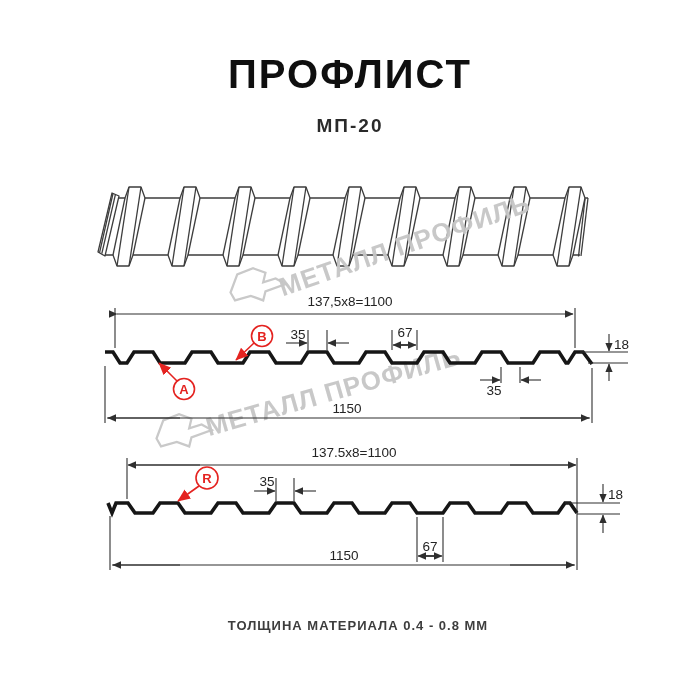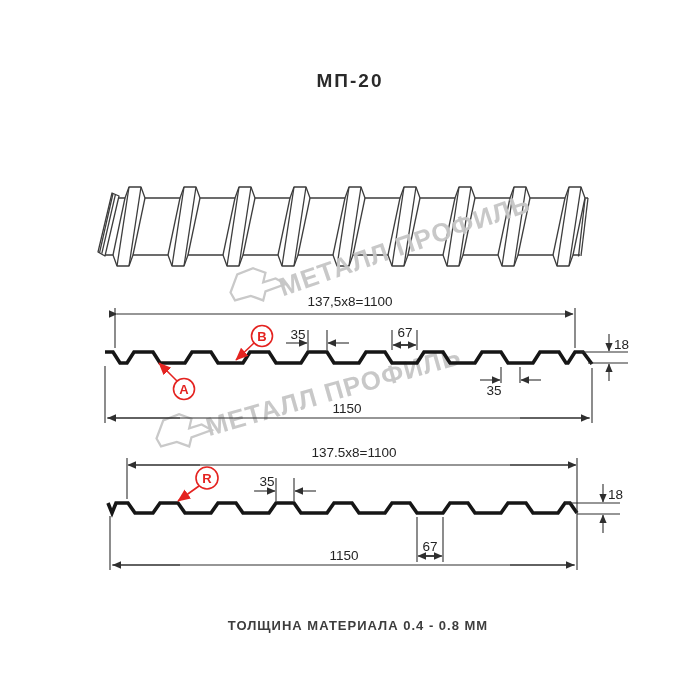--- a/index.html
+++ b/index.html
@@ -22,20 +22,21 @@
   .red{stroke:#e42320;fill:none;stroke-width:1.6;}
   .redtxt{fill:#e42320;font-weight:bold;font-size:13px;}
   .sk{stroke:#3d3d3d;stroke-width:1.3;fill:none;stroke-linejoin:round;}
 </style>
 </head>
 <body>
 
 <div id="page">
 
   <div class="hdr">
+    <div class="title">ПРОФЛИСТ</div>
     <div class="subtitle">МП-20</div>
   </div>
 
   <svg id="sheet3d" style="left:95px;top:160px;" width="510" height="125" viewBox="0 0 510 125">
     <g id="g3d" class="sk">
         <polyline points="24,38 30,38 34,27 46,27 50,38 85,38 89,27 101,27 105,38 140,38 144,27 156,27 160,38 195,38 199,27 211,27 215,38 250,38 254,27 266,27 270,38 305,38 309,27 321,27 325,38 360,38 364,27 376,27 380,38 415,38 419,27 431,27 435,38 470,38 474,27 486,27 490,38 493,38"></polyline>
         <polyline points="10,95 18,95 22,106 34,106 38,95 73,95 77,106 89,106 93,95 128,95 132,106 144,106 148,95 183,95 187,106 199,106 203,95 238,95 242,106 254,106 258,95 293,95 297,106 309,106 313,95 348,95 352,106 364,106 368,95 403,95 407,106 419,106 423,95 458,95 462,106 474,106 478,95 485,95"></polyline>
         <line x1="30" y1="38" x2="18" y2="95"></line>
         <line x1="34" y1="27" x2="22" y2="106"></line>
         <line x1="46" y1="27" x2="34" y2="106"></line>

